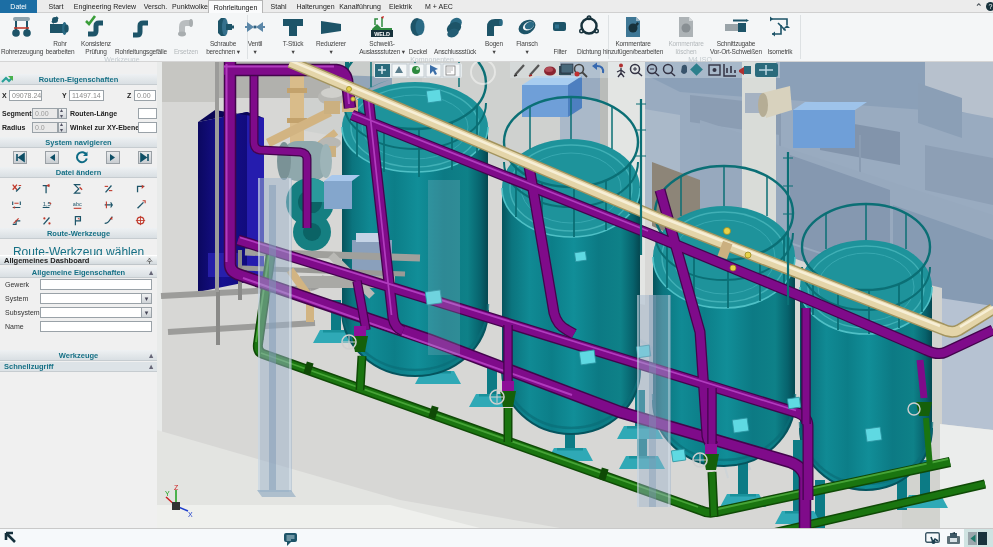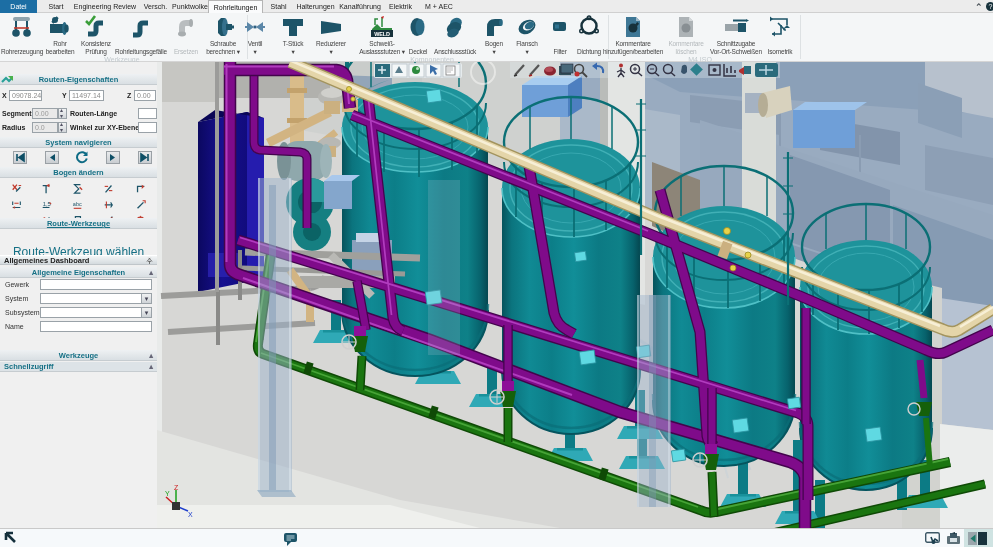--- a/index.html
+++ b/index.html
@@ -280,21 +280,21 @@
     <svg style="position:absolute;left:75px;top:88px;" width="14" height="14" viewBox="0 0 14 14">
         <path d="M11.5 5 A5 5 0 1 0 11.8 8.5" fill="none" stroke="#0e6b85" stroke-width="2"></path>
         <path d="M12.5 1.5 L12.5 6 L8 6 Z" fill="#0e6b85"></path>
       </svg>
     <div class="navbtn" style="left:106px;top:89px;"><svg width="12" height="11" viewBox="0 0 12 11">
           <path d="M3 2 L8 5.5 L3 9 Z" fill="#0e4f66"></path>
         </svg></div>
     <div class="navbtn" style="left:138px;top:89px;"><svg width="12" height="11" viewBox="0 0 12 11">
           <path d="M9 2 L9 9 M2 2 L7 5.5 L2 9 Z" stroke="#0e4f66" stroke-width="1.6" fill="#0e4f66"></path>
         </svg></div>
-    <div class="phead" style="top:105px;height:11px;line-height:11px;">Bogen ändern</div>
+    <div class="phead" style="top:105px;height:11px;line-height:11px;">Datei ändern</div>
     <svg class="gi" style="left:11px;top:121px;" viewBox="0 0 13 13">
         <path d="M2 2 L7 8 M7 2 L2 8" stroke="#c0392b" stroke-width="1.5"></path>
         <path d="M6 10 L11 5" stroke="#1d5468" stroke-width="1.5"></path>
         <path d="M9 3 L12 3" stroke="#c0392b" stroke-width="1.2"></path>
       </svg>
     <svg class="gi" style="left:41px;top:121px;" viewBox="0 0 13 13">
         <path d="M6 12 L6 3 M2 3 L10 3" stroke="#1d5468" stroke-width="1.5"></path>
         <path d="M6 3 L10 1 L10 5 Z" fill="#c0392b"></path>
       </svg>
     <svg class="gi" style="left:72px;top:121px;" viewBox="0 0 13 13">
@@ -346,21 +346,21 @@
         <path d="M7 4 L9 5" stroke="#c0392b" stroke-width="1.2"></path>
       </svg>
     <svg class="gi" style="left:103px;top:153px;" viewBox="0 0 13 13">
         <path d="M2 10 Q6 10 8 6 L11 2" stroke="#1d5468" stroke-width="1.4" fill="none"></path>
         <path d="M8 4 L11 2 L11 6" fill="#c0392b"></path>
       </svg>
     <svg class="gi" style="left:135px;top:153px;" viewBox="0 0 13 13">
         <circle cx="6.5" cy="6.5" r="4" stroke="#c0392b" stroke-width="1.4" fill="none"></circle>
         <path d="M6.5 1 L6.5 12 M1 6.5 L12 6.5" stroke="#c0392b" stroke-width="1"></path>
       </svg>
-    <div class="phead" style="top:156px;height:11px;line-height:11px;text-decoration:underline;">Route-Werkzeuge</div>
+    <div class="phead" style="top:166px;height:11px;line-height:11px;">Route-Werkzeuge</div>
     <div style="position:absolute;top:183px;width:157px;text-align:center;color:#157085;font-size:12px;">Route-Werkzeug wählen</div>
     <div class="ptitle" style="top:193px;">Allgemeines Dashboard
       <svg class="pin" viewBox="0 0 8 8">
           <path d="M1 5 L5 1 M3 1 L7 5 M2 5 L6 5 M4 5 L4 8" stroke="#555" stroke-width="0.9" fill="none"></path>
         </svg>
     </div>
     <div class="phead" style="top:205px;height:11px;line-height:11px;">Allgemeine Eigenschaften<span style="position:absolute;right:4px;color:#667;">▴</span></div>
     <div class="lbl" style="left:5px;top:219px;font-weight:normal;color:#333;">Gewerk</div>
     <div class="fld" style="left:40px;top:217px;width:112px;height:11px;"></div>
     <div class="lbl" style="left:5px;top:233px;font-weight:normal;color:#333;">System</div>

